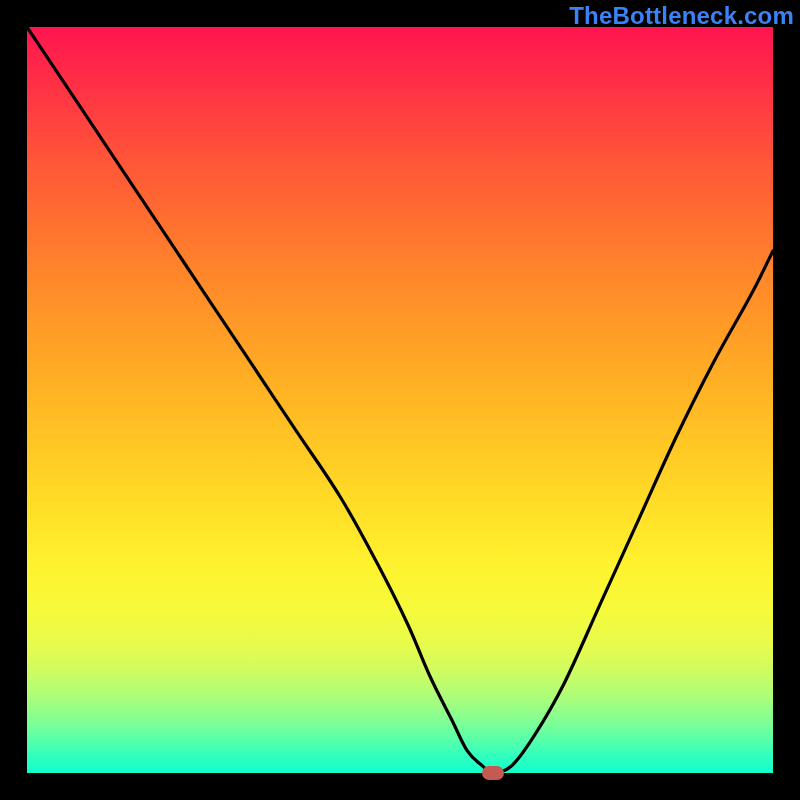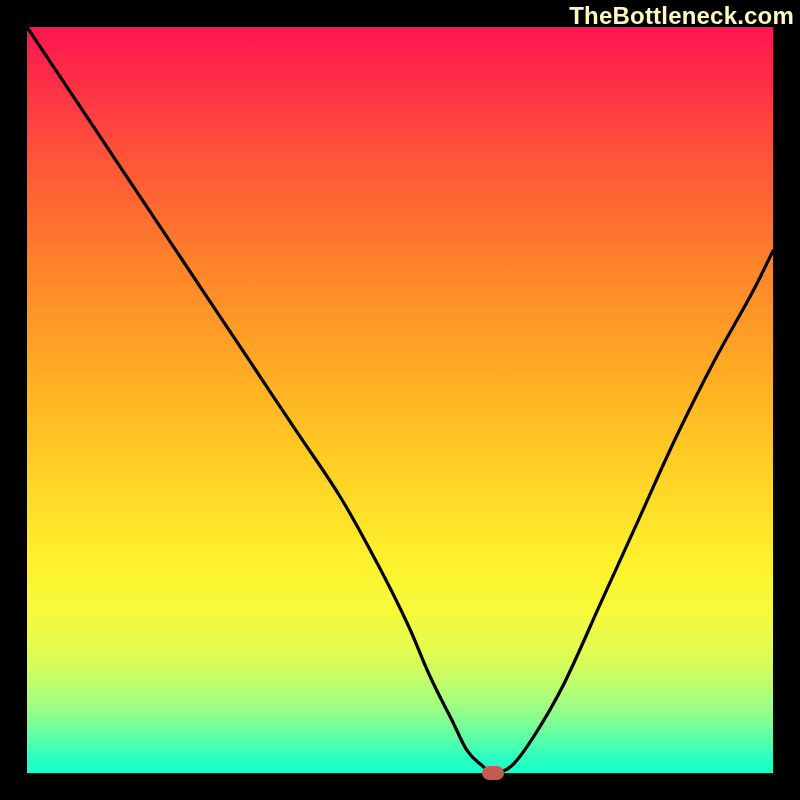--- a/index.html
+++ b/index.html
@@ -9,21 +9,21 @@
     width: 800px;
     height: 800px;
     background: #000;
   }
   .watermark {
     position: absolute;
     top: 2px;
     right: 6px;
     font-size: 24px;
     font-weight: 700;
-    color: #fef9c3;
+    color: #3b82f6;
     letter-spacing: 0.2px;
     z-index: 20;
     user-select: none;
   }
   .plot {
     position: absolute;
     left: 27px;
     top: 27px;
     width: 746px;
     height: 746px;

